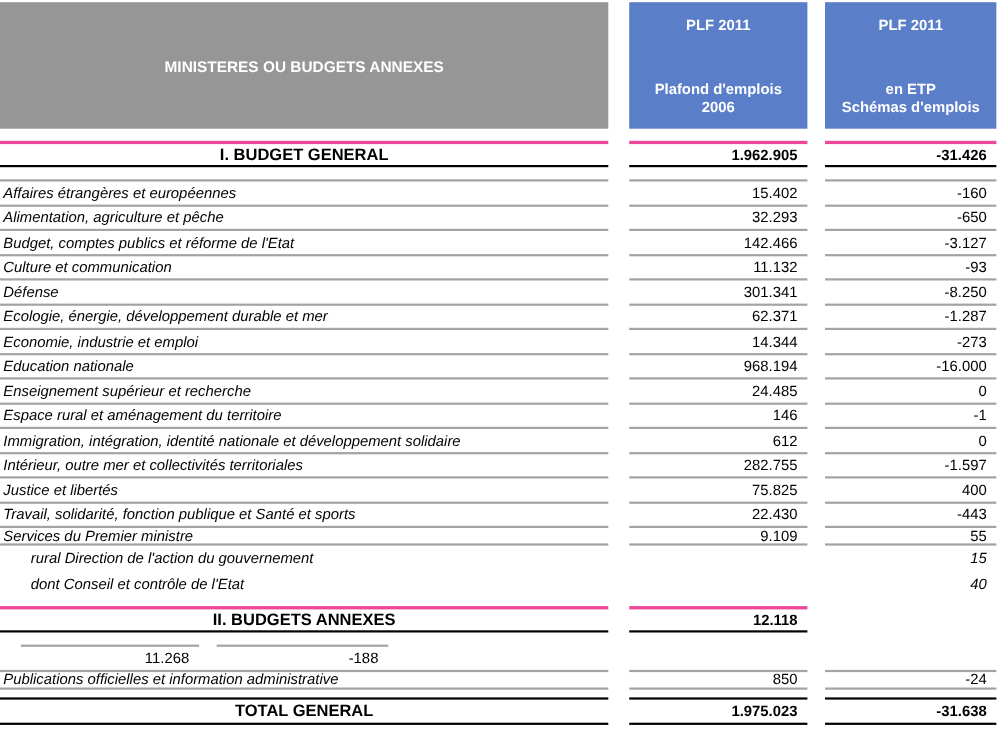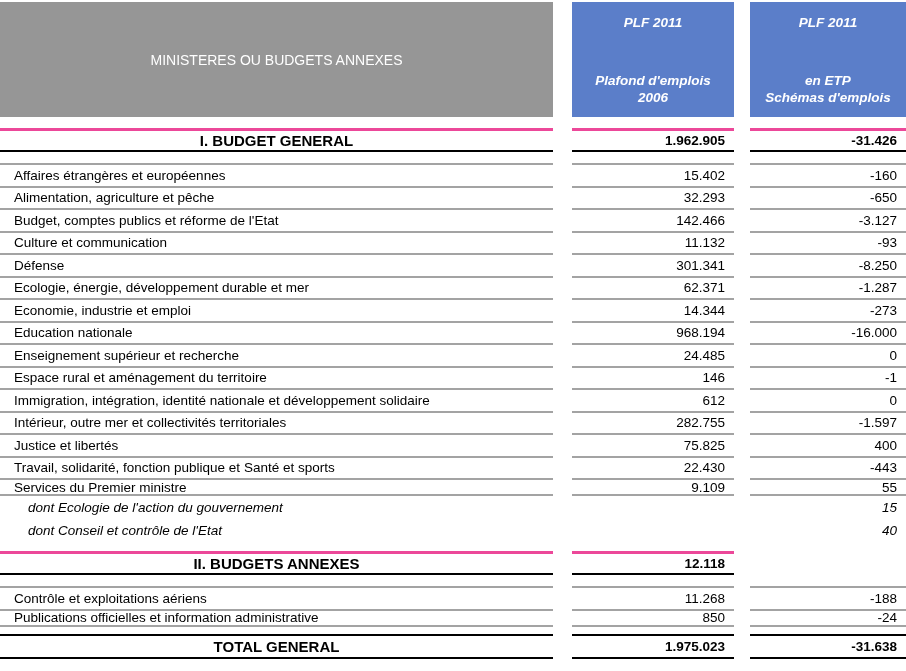--- a/index.html
+++ b/index.html
@@ -26,38 +26,37 @@
   
   .c1 { width: 553px; }
   .c2 { width: 162px; margin-left: 19px; }
   .c3 { width: 156px; margin-left: 16px; }
 
   
   .header-row { height: 115px; margin-bottom: 11px; }
   .hdr-gray {
     background: #969696;
     color: #ffffff;
-    font-weight: normal;
+    font-weight: bold;
     font-size: 14px;
     display: flex;
     align-items: center;
     justify-content: center;
   }
   .hdr-blue {
     background: #5B7EC9;
     color: #ffffff;
     font-weight: bold;
     font-size: 13.5px;
     text-align: center;
     display: flex;
     flex-direction: column;
     justify-content: space-between;
     padding: 12px 2px 11px 2px;
     line-height: 17px;
-    font-style: italic;
   }
 
   
   .section-row .cell {
     border-top: 3px solid #ec4899;
     border-bottom: 2px solid #000000;
     height: 24px;
     display: flex;
     align-items: center;
   }
@@ -83,21 +82,21 @@
 
   
   .data-row .cell {
     border-top: 2px solid #A3A3A3;
     height: 22.5px;
     display: flex;
     align-items: center;
     font-size: 13.5px;
   }
   .data-row.last .cell { border-bottom: 2px solid #A3A3A3; height: 18px; }
-  .data-row .lbl { padding-left: 14px; }
+  .data-row .lbl { padding-left: 3px; font-style: italic; }
   .data-row .num { justify-content: flex-end; padding-right: 9px; }
 
   
   .dont-row .cell {
     border: none;
     height: 23px;
     display: flex;
     align-items: center;
     font-size: 13.5px;
     font-style: italic;
@@ -208,41 +207,40 @@
     <div class="c2 cell num">22.430</div>
     <div class="c3 cell num">-443</div>
   </div>
   <div class="row data-row last">
     <div class="c1 cell lbl">Services du Premier ministre</div>
     <div class="c2 cell num">9.109</div>
     <div class="c3 cell num">55</div>
   </div>
 
   <div class="row dont-row">
-    <div class="c1 cell lbl">dont Ecologie de l'action du gouvernement</div>
+    <div class="c1 cell lbl">rural Direction de l'action du gouvernement</div>
     <div class="c2 cell num"></div>
     <div class="c3 cell num">15</div>
   </div>
   <div class="row dont-row">
     <div class="c1 cell lbl">dont Conseil et contrôle de l'Etat</div>
     <div class="c2 cell num"></div>
     <div class="c3 cell num">40</div>
   </div>
 
   <div class="gap9"></div>
 
   <div class="row section-row">
     <div class="c1 cell sec-label">II. BUDGETS ANNEXES</div>
     <div class="c2 cell sec-num">12.118</div>
   </div>
 
   <div class="gap11"></div>
 
   <div class="row data-row">
-    <div class="c1 cell lbl">Contrôle et exploitations aériens</div>
     <div class="c2 cell num">11.268</div>
     <div class="c3 cell num">-188</div>
   </div>
   <div class="row data-row last">
     <div class="c1 cell lbl">Publications officielles et information administrative</div>
     <div class="c2 cell num">850</div>
     <div class="c3 cell num">-24</div>
   </div>
 
   <div class="gap7"></div>

